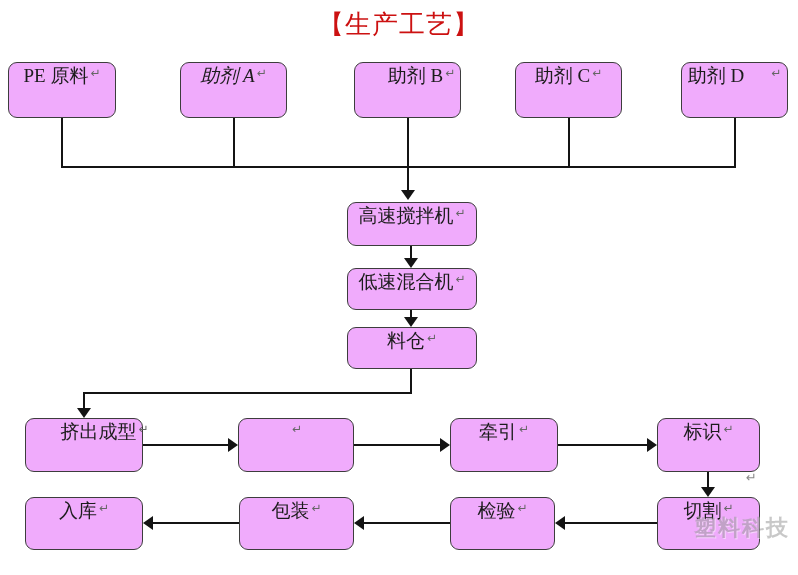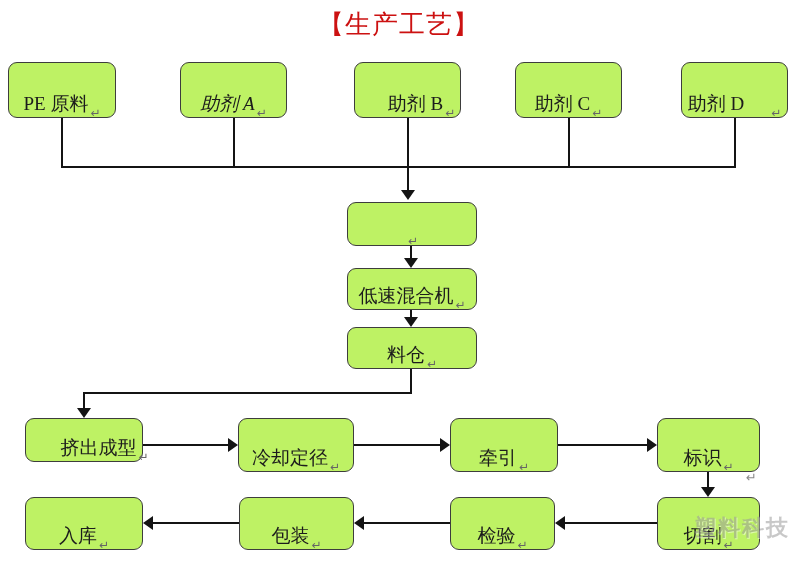--- a/index.html
+++ b/index.html
@@ -5,22 +5,22 @@
   html,body { margin:0; padding:0; background:#ffffff; }
   #canvas {
     position:relative; width:798px; height:575px; background:#ffffff;
     font-family:"Liberation Serif","DejaVu Serif",serif; overflow:hidden;
   }
   .title {
     position:absolute; left:0; top:7px; width:798px; text-align:center;
     font-size:26px; font-weight:normal; color:#cc1111; letter-spacing:1px;
   }
   .box {
-    position:absolute; background:#bef264; border:1.6px solid #3d3d3d;
-    border-radius:9px; display:flex; align-items:flex-end; justify-content:center;
+    position:absolute; background:#f0abfc; border:1.6px solid #3d3d3d;
+    border-radius:9px; display:flex; align-items:flex-start; justify-content:center;
     font-size:19px; color:#1c1c1c; white-space:nowrap; box-sizing:border-box;
   }
   .rmark {
     font-family:"DejaVu Sans",sans-serif; font-size:12px; color:#666;
     margin-left:2px; position:relative; top:3px;
   }
   .hline, .vline { position:absolute; background:#141414; }
   .hline { height:2px; }
   .vline { width:2px; }
   .arr { position:absolute; width:0; height:0; }
@@ -75,20 +75,21 @@
   <div class="vline" style="left:61px;  top:118px; height:50px;"></div>
   <div class="vline" style="left:233px; top:118px; height:50px;"></div>
   <div class="vline" style="left:407px; top:118px; height:50px;"></div>
   <div class="vline" style="left:568px; top:118px; height:50px;"></div>
   <div class="vline" style="left:734px; top:118px; height:50px;"></div>
   <div class="hline" style="left:61px;  top:166px; width:675px;"></div>
   <div class="vline" style="left:407px; top:166px; height:24px;"></div>
   <div class="arr down" style="left:401px; top:190px;"></div>
 
   <div class="box" style="left:347px; top:202px; width:130px; height:44px;">
+    <span>高速搅拌机</span>
       <span class="rmark">↵</span>
   </div>
   <div class="vline" style="left:410px; top:246px; height:14px;"></div>
   <div class="arr down" style="left:404px; top:258px;"></div>
 
   <div class="box" style="left:347px; top:268px; width:130px; height:42px;">
     <span>低速混合机</span>
       <span class="rmark">↵</span>
   </div>
   <div class="vline" style="left:410px; top:310px; height:9px;"></div>
@@ -97,29 +98,28 @@
   <div class="box" style="left:347px; top:327px; width:130px; height:42px;">
     <span>料仓</span>
       <span class="rmark">↵</span>
   </div>
 
   <div class="vline" style="left:410px; top:369px; height:25px;"></div>
   <div class="hline" style="left:83px;  top:392px; width:329px;"></div>
   <div class="vline" style="left:83px;  top:392px; height:17px;"></div>
   <div class="arr down" style="left:77px; top:408px;"></div>
 
-  <div class="box" style="left:25px;  top:418px; width:118px; height:44px;padding-left:41px;">
+  <div class="box" style="left:25px;  top:418px; width:118px; height:54px;padding-left:41px;">
     <span>挤出成型</span>
       <span class="rmark">↵</span>
   </div>
   <div class="hline" style="left:143px; top:444px; width:86px;"></div>
   <div class="arr right" style="left:228px; top:438px;"></div>
 
   <div class="box" style="left:238px; top:418px; width:116px; height:54px;">
-    <span>冷却定径</span>
       <span class="rmark">↵</span>
   </div>
   <div class="hline" style="left:354px; top:444px; width:87px;"></div>
   <div class="arr right" style="left:440px; top:438px;"></div>
 
   <div class="box" style="left:450px; top:418px; width:108px; height:54px;">
     <span>牵引</span>
       <span class="rmark">↵</span>
   </div>
   <div class="hline" style="left:558px; top:444px; width:90px;"></div>

